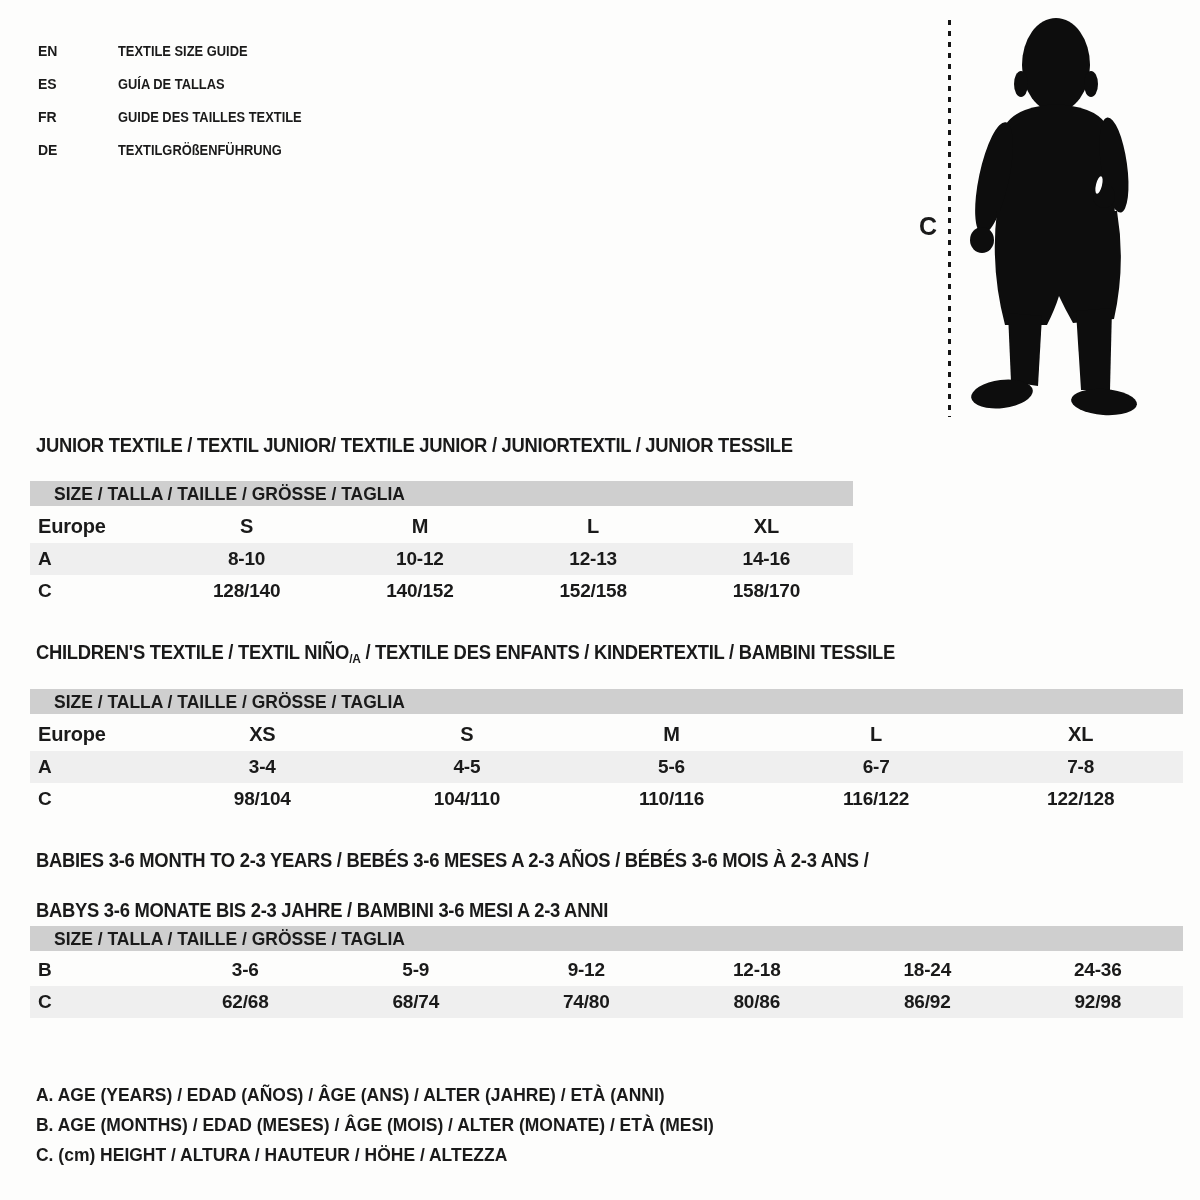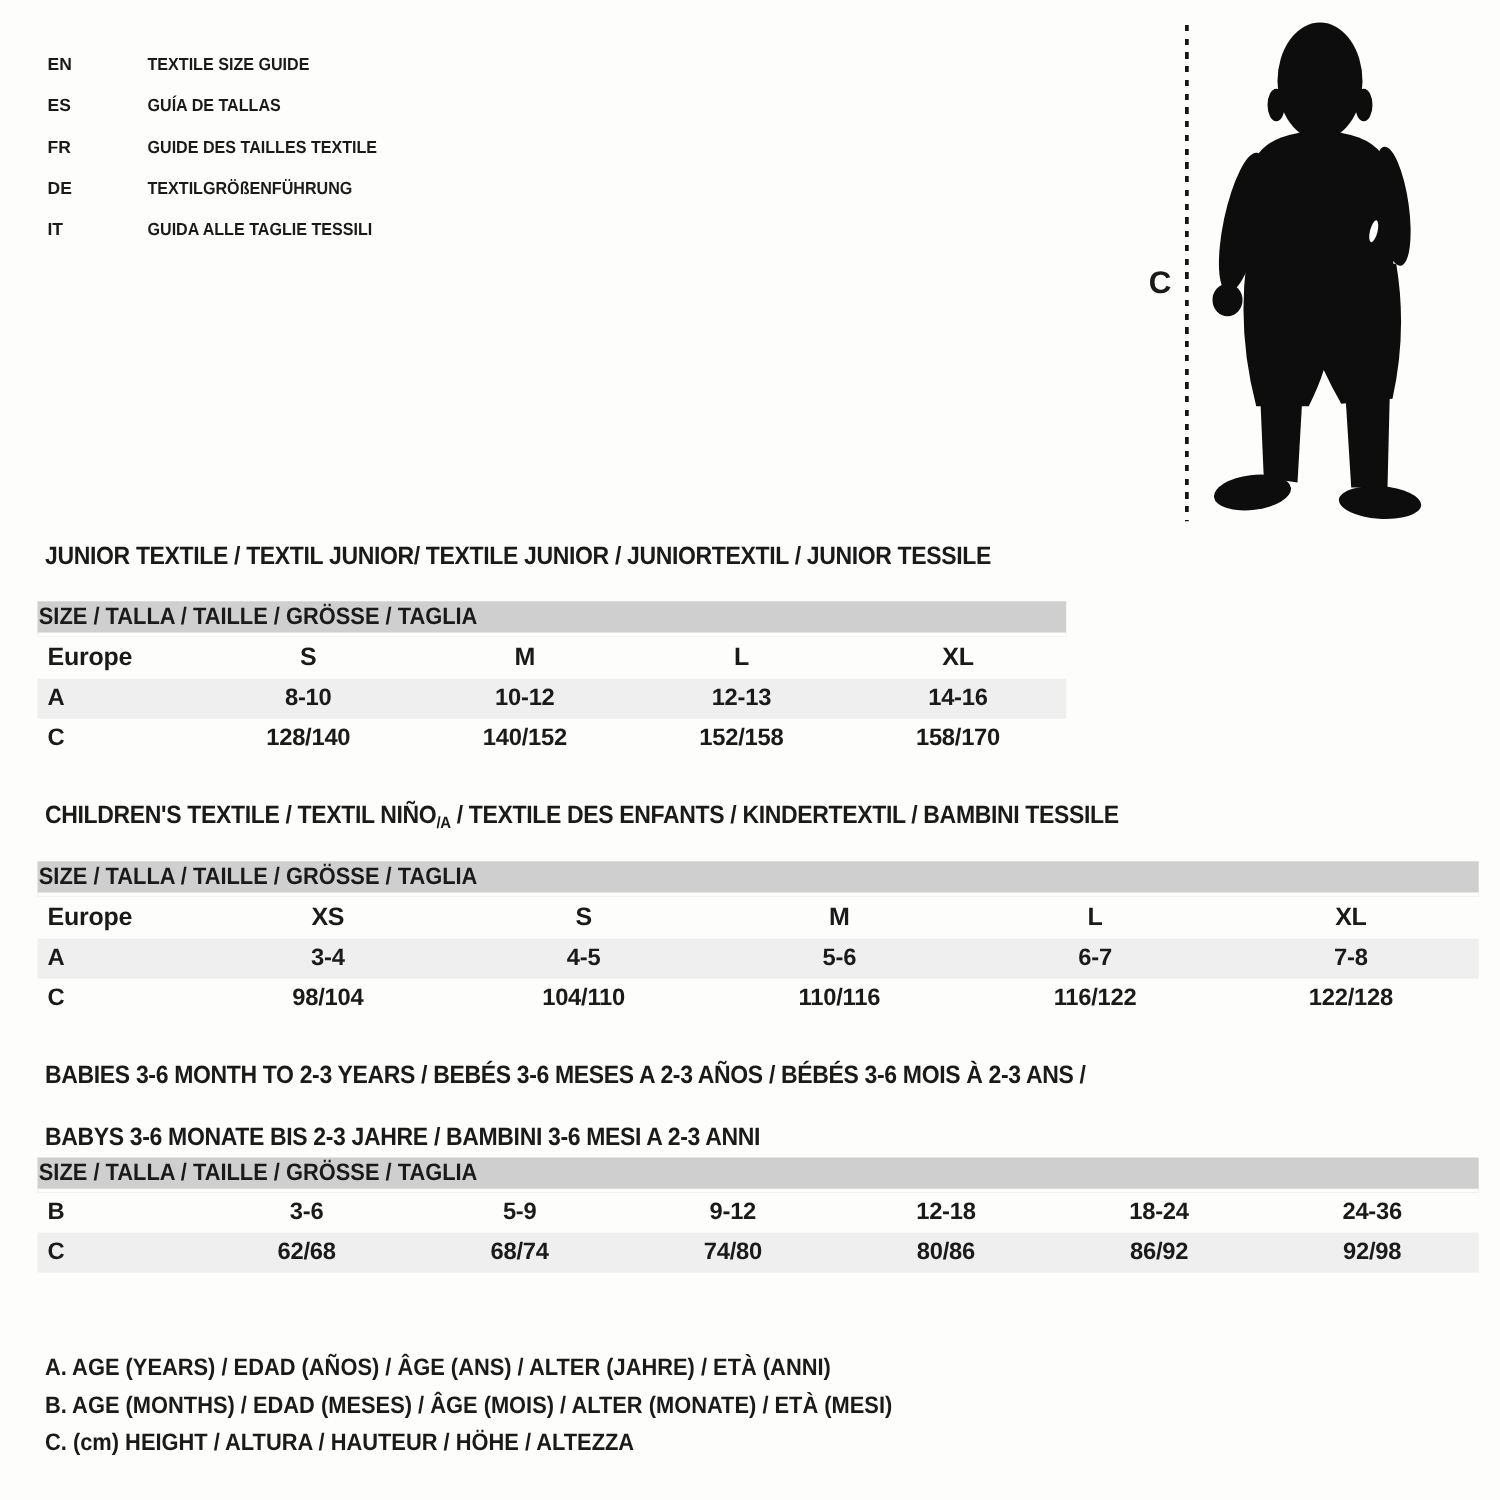--- a/index.html
+++ b/index.html
@@ -25,21 +25,21 @@
   .figure-svg { position: absolute; left: 963px; top: 13px; }
 
   
   .sec-title { position: absolute; font-size: 20px; font-weight: 700; letter-spacing: -0.3px; white-space: nowrap; }
   .sub-a { font-size: 13px; position: relative; top: 4px; }
 
   
   .size-table { position: absolute; }
   .size-bar {
     background: #cfcfcf; height: 28px; display: flex; align-items: center;
-    padding-left: 1px; font-size: 19px; font-weight: 700;
+    padding-left: 24px; font-size: 19px; font-weight: 700;
     border-bottom: 3px solid #fdfdfc; box-sizing: border-box;
   }
   .trow { display: grid; align-items: center; height: 32px; font-size: 19px; font-weight: 700; letter-spacing: -0.2px; }
   .trow.head { height: 34px; font-size: 20px; }
   .cols4 { grid-template-columns: 130px repeat(4, 1fr); }
   .cols5 { grid-template-columns: 130px repeat(5, 1fr); }
   .cols6 { grid-template-columns: 130px repeat(6, 1fr); }
   .cell { text-align: center; }
   .rowlabel { text-align: left; padding-left: 8px; }
   .stripe { background: #efefef; }
@@ -60,24 +60,20 @@
     <span>ES</span>
     <span class="cond">GUÍA DE TALLAS</span>
   </div>
   <div class="lang-row">
     <span>FR</span>
     <span class="cond">GUIDE DES TAILLES TEXTILE</span>
   </div>
   <div class="lang-row">
     <span>DE</span>
     <span class="cond">TEXTILGRÖßENFÜHRUNG</span>
-  </div>
-  <div class="lang-row">
-    <span>IT</span>
-    <span class="cond">GUIDA ALLE TAGLIE TESSILI</span>
   </div>
 </div>
 
 <div class="measure-line"></div>
 <div class="measure-label">C</div>
 <svg class="figure-svg" width="175" height="405" viewBox="0 0 175 405" xmlns="http://www.w3.org/2000/svg">
   <g fill="#0d0d0d">
     <ellipse cx="93" cy="52" rx="34" ry="47"></ellipse>
     <ellipse cx="58" cy="71" rx="7" ry="13"></ellipse>
     <ellipse cx="128" cy="71" rx="7" ry="13"></ellipse>

